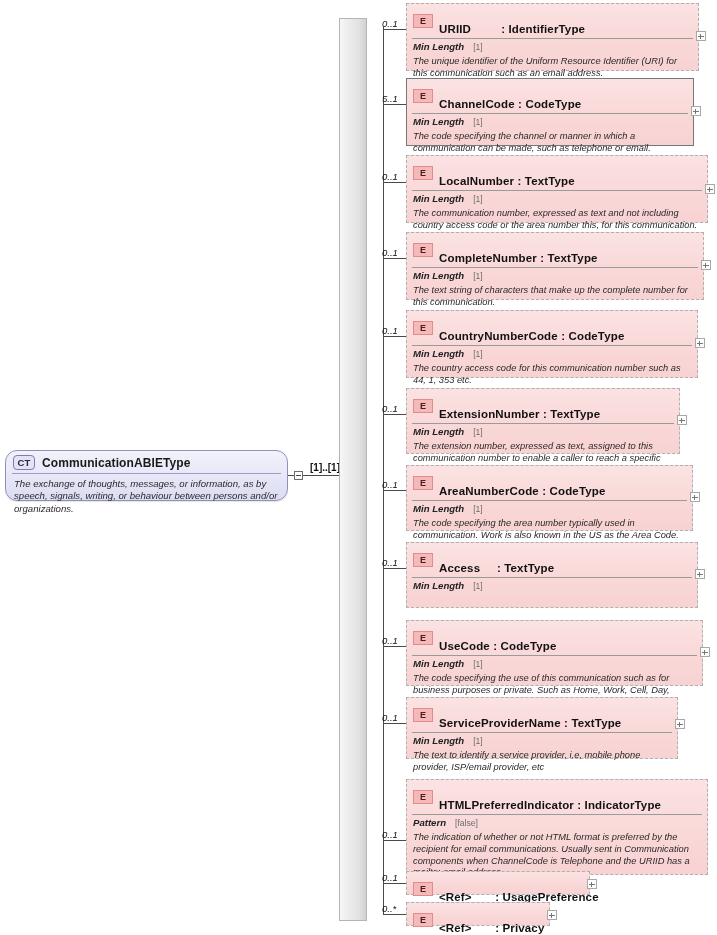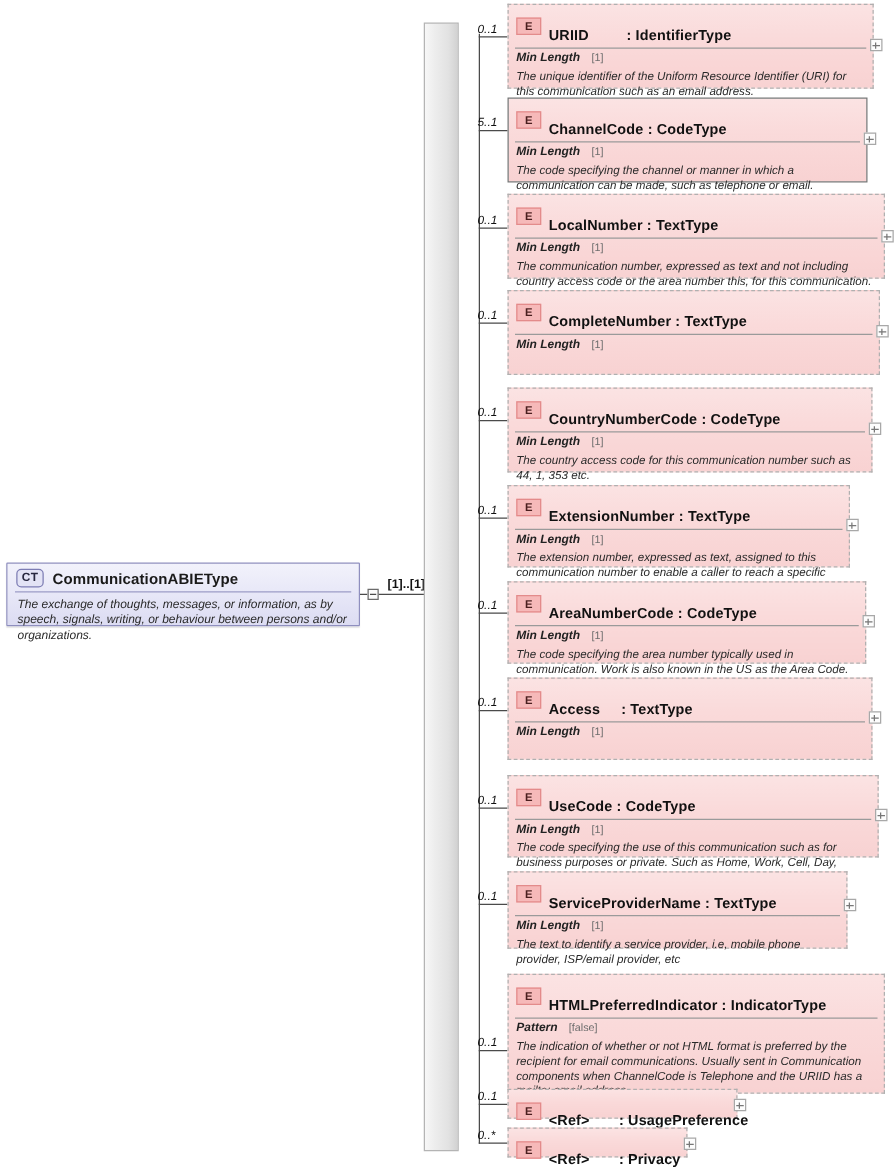--- a/index.html
+++ b/index.html
@@ -7,21 +7,21 @@
     width:717px;height:935px;position:relative;overflow:hidden;
     font-family:"Liberation Sans","DejaVu Sans",sans-serif;
     -webkit-font-smoothing:antialiased;
   }
   .canvas{position:absolute;left:0;top:0;width:717px;height:935px;}
 
   
   .ct-box{
     position:absolute;
     border:1px solid #8f8fbf;
-    border-radius:1px;
+    border-radius:12px;
     background:linear-gradient(to bottom,#f2f2fb 0%,#e6e6f7 55%,#dcdcf2 100%);
     box-sizing:border-box;
     box-shadow:0 1px 1px rgba(0,0,0,.10);
   }
   .ct-head{
     display:flex;align-items:center;gap:7px;
     padding:4px 8px 3px 7px;
   }
   .ct-badge{
     width:22px;height:15px;border:1px solid #7d7db4;border-radius:4px;
@@ -209,20 +209,21 @@
     <div class="el" style="left: 406px; top: 232px; width: 298px; height: 68px;">
       <div class="el-head">
         <div class="el-badge">E</div>
         <div class="el-name">CompleteNumber : TextType</div>
       </div>
       <div class="el-rule"></div>
       <div class="el-facet">
         <span class="facet-name">Min Length</span>
         <span class="facet-val">[1]</span>
       </div>
+      <div class="el-doc">The text string of characters that make up the complete number for this communication.</div>
     </div>
     <div class="plus-btn" style="left: 701px; top: 260px;"></div>
   </div>
 
   <div class="row-wrap">
     <div class="line hline" style="left: 383px; top: 336px; width: 23px;"></div>
     <div class="occurs-small" style="left: 382px; top: 325px;">0..1</div>
     <div class="el" style="left: 406px; top: 310px; width: 292px; height: 68px;">
       <div class="el-head">
         <div class="el-badge">E</div>

